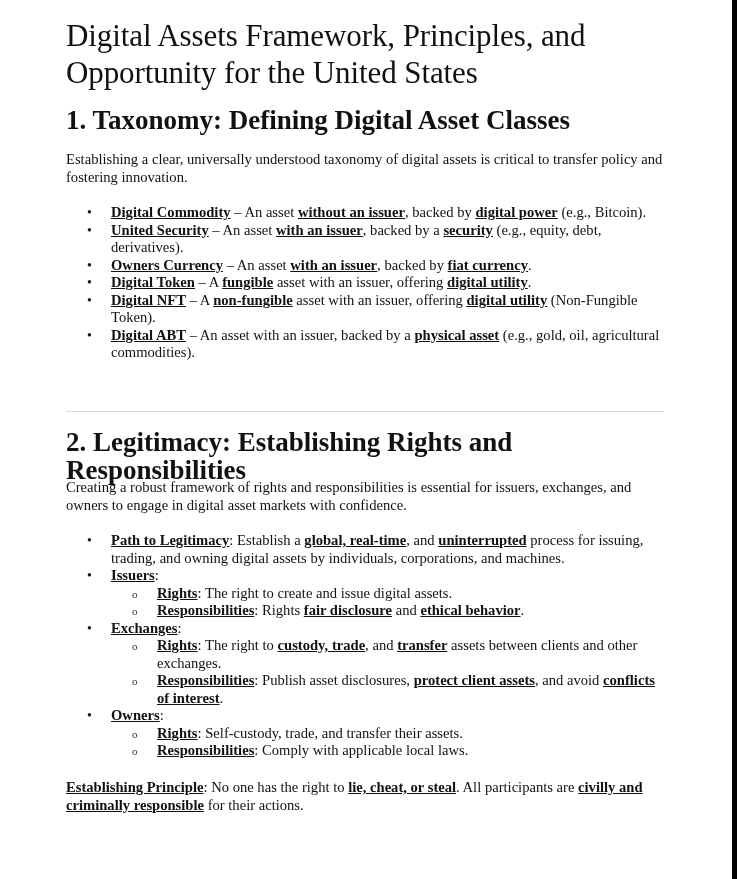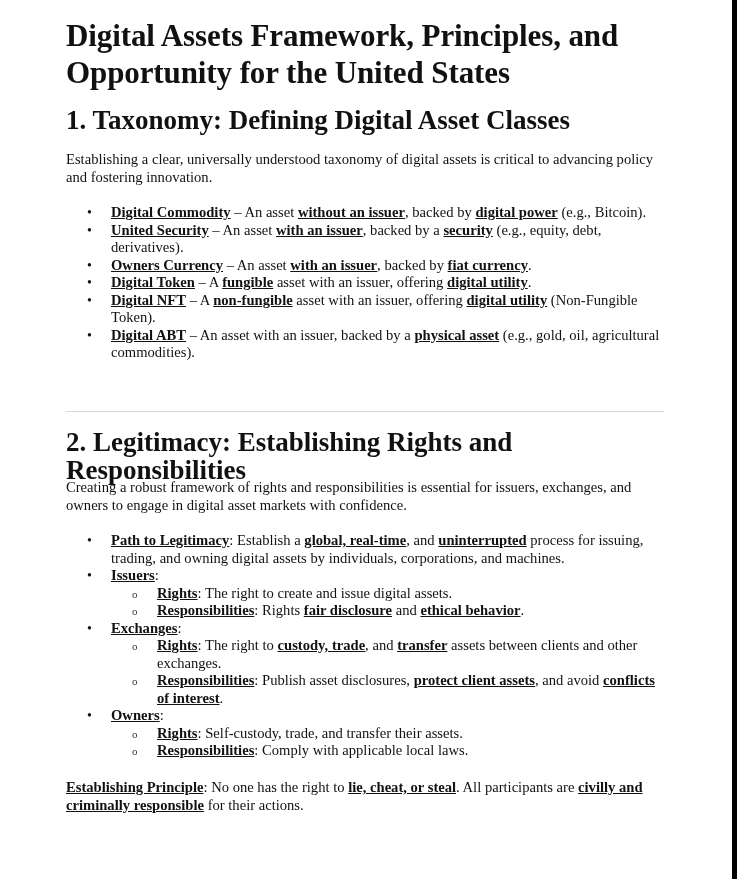--- a/index.html
+++ b/index.html
@@ -10,21 +10,21 @@
       color: #111111;
     }
     .right-edge {
       position: absolute; top: 0; right: 0; width: 5px; height: 879px; background: #000000;
     }
     .page {
       position: absolute; left: 66px; top: 0; width: 600px;
     }
     h1.doc-title {
       margin: 0; position: absolute; top: 17px; left: 0; width: 620px;
-      font-size: 31px; line-height: 37px; font-weight: bold; letter-spacing: -0.1px;
+      font-size: 31px; line-height: 37px; font-weight: normal; letter-spacing: -0.1px;
     }
     h2.section-title {
       margin: 0; position: absolute; left: 0; width: 620px;
       font-size: 27px; line-height: 28px; font-weight: bold;
     }
     p.para {
       margin: 0; position: absolute; left: 0; width: 600px;
       font-size: 14.6px; line-height: 17.5px;
     }
     ul.bullets {
@@ -53,21 +53,21 @@
 </head>
 <body>
 
 <div class="right-edge"></div>
 
 <div class="page">
 
   <h1 class="doc-title">Digital Assets Framework, Principles, and Opportunity for the United States</h1>
 
   <h2 class="section-title" style="top:106px">1. Taxonomy: Defining Digital Asset Classes</h2>
-  <p class="para" style="top:151px">Establishing a clear, universally understood taxonomy of digital assets is critical to advancing policy and fostering innovation.</p>
+  <p class="para" style="top:151px">Establishing a clear, universally understood taxonomy of digital assets is critical to transfer policy and fostering innovation.</p>
 
   <ul class="bullets" style="top:204px">
     <li>
       <span class="bullet">•</span>
       <b>Digital Commodity</b><span> – </span><span>An asset </span><b>without an issuer</b><span>, backed by </span><b>digital power</b><span> (e.g., Bitcoin).</span>
     </li>
     <li>
       <span class="bullet">•</span>
       <b>United Security</b><span> – </span><span>An asset </span><b>with an issuer</b><span>, backed by a </span><b>security</b><span> (e.g., equity, debt, derivatives).</span>
     </li>

